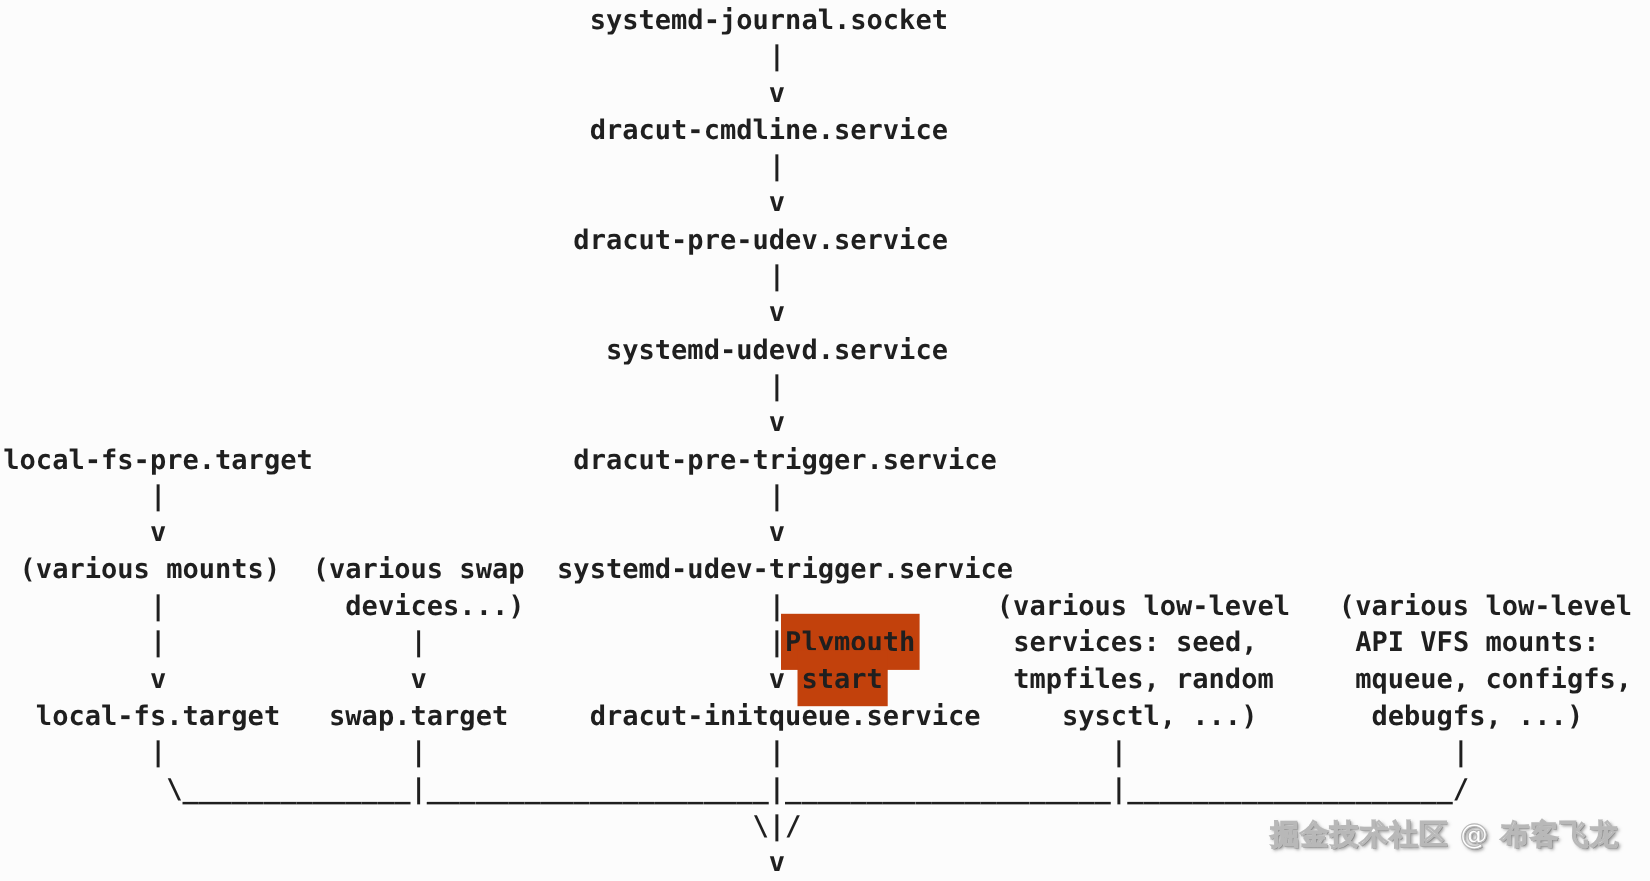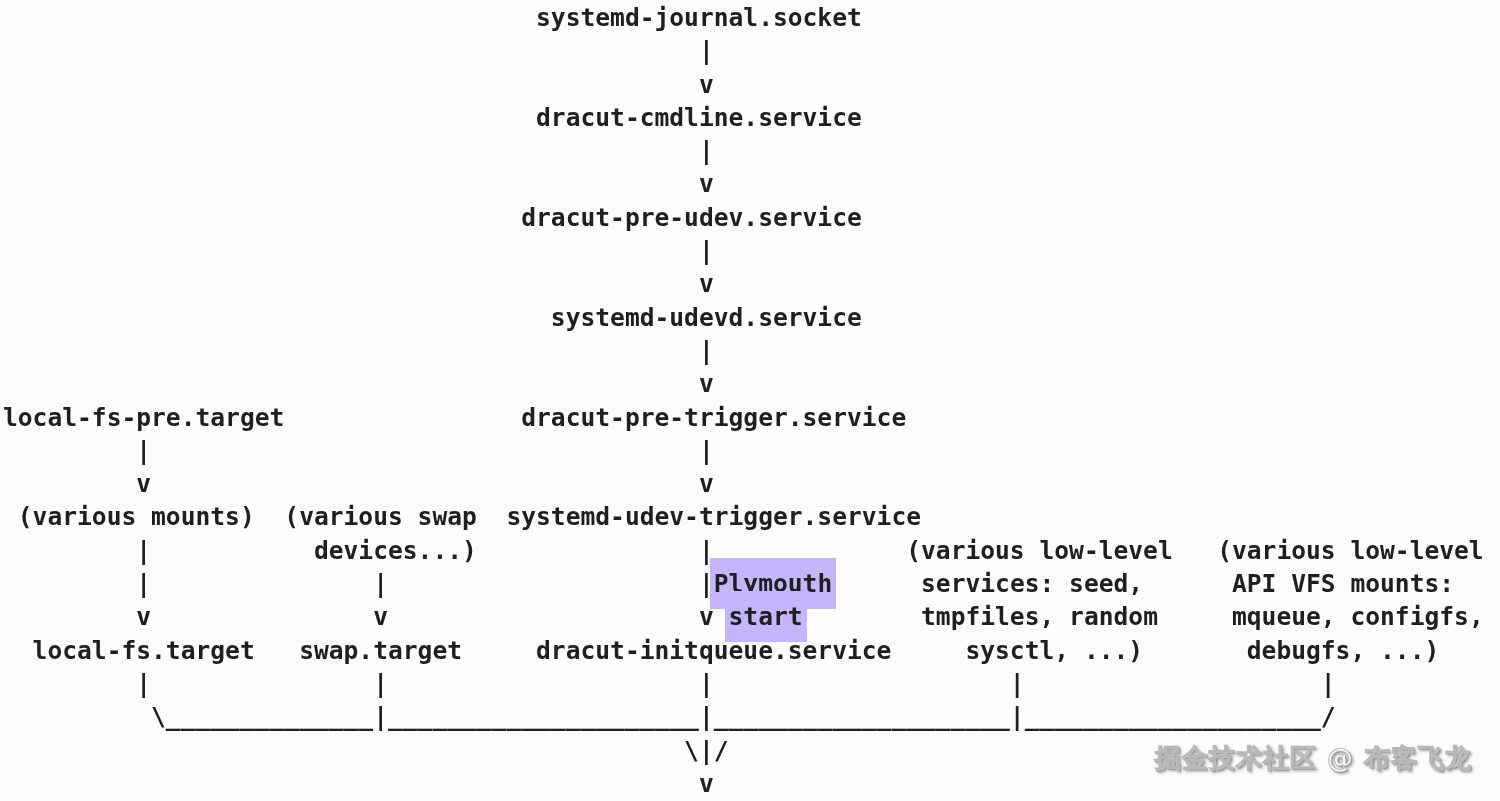--- a/index.html
+++ b/index.html
@@ -26,21 +26,21 @@
     font-size: 24.6px;
     line-height: 33.3px;
     color: #1f1f1f;
     letter-spacing: 0;
   }
   .dline {
     white-space: pre;
     height: 33.3px;
   }
   .hl {
-    background: #c4b5fd;
+    background: #c2410c;
     padding: 11px 4px;
     margin: 0 -4px;
   }
   .watermark {
     position: absolute;
     top: 741px;
     right: 28px;
     font-family: "DejaVu Sans", sans-serif;
     font-weight: bold;
     font-size: 26px;

